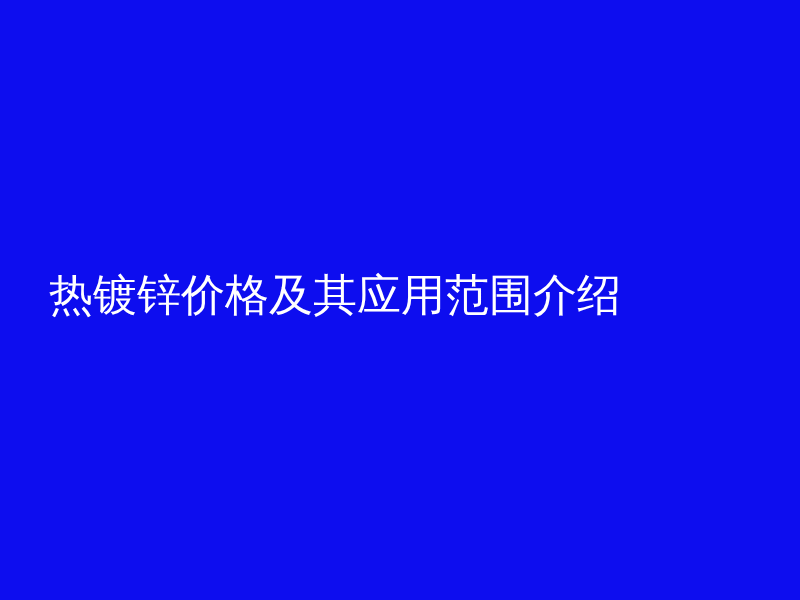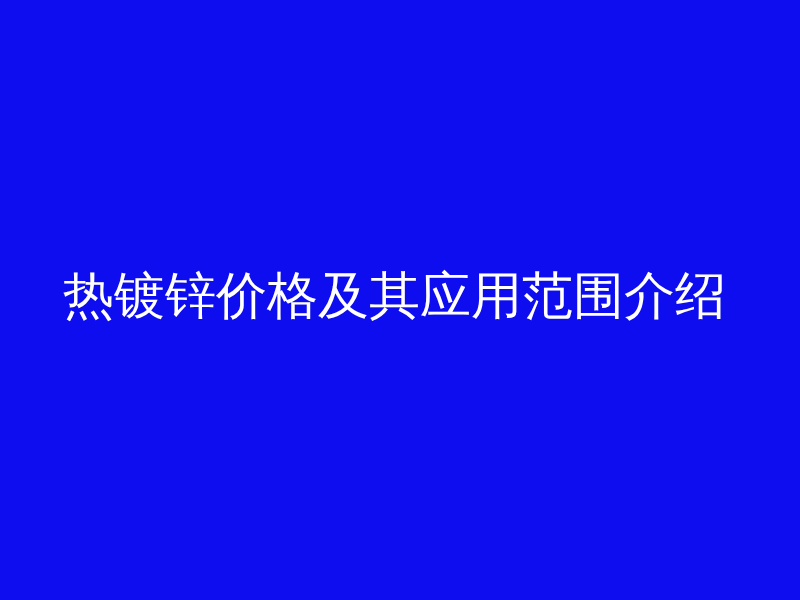--- a/index.html
+++ b/index.html
@@ -47,16 +47,16 @@
     white-space: nowrap;
     -webkit-font-smoothing: antialiased;
   }
 </style>
 </head>
 <body style="background-color: rgb(13, 13, 239);">
 
 <div class="slide" style="background-color: rgb(13, 13, 239);">
 
   <div class="title-band">
-    <h1 class="title-text" style="color: rgb(255, 255, 255); font-size: 51px; padding-left: 63px;">热镀锌价格及其应用范围介绍</h1>
+    <h1 class="title-text" style="color: rgb(255, 255, 255); font-size: 44px; padding-left: 49px;">热镀锌价格及其应用范围介绍</h1>
   </div>
 
 </div>
 
 </body></html>

